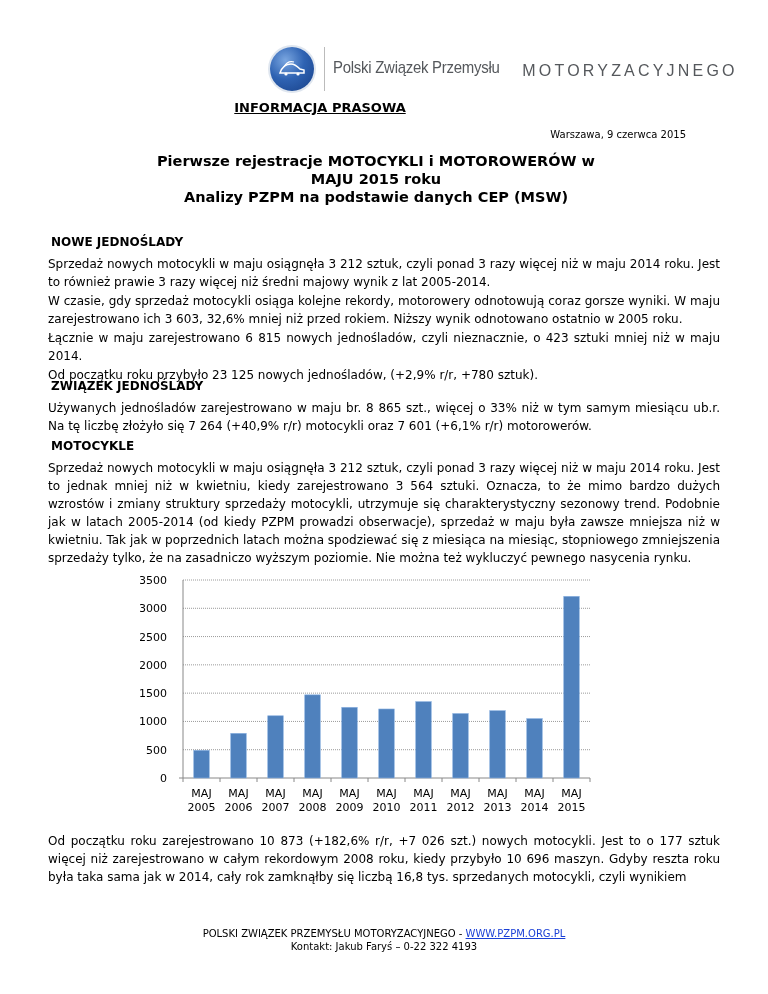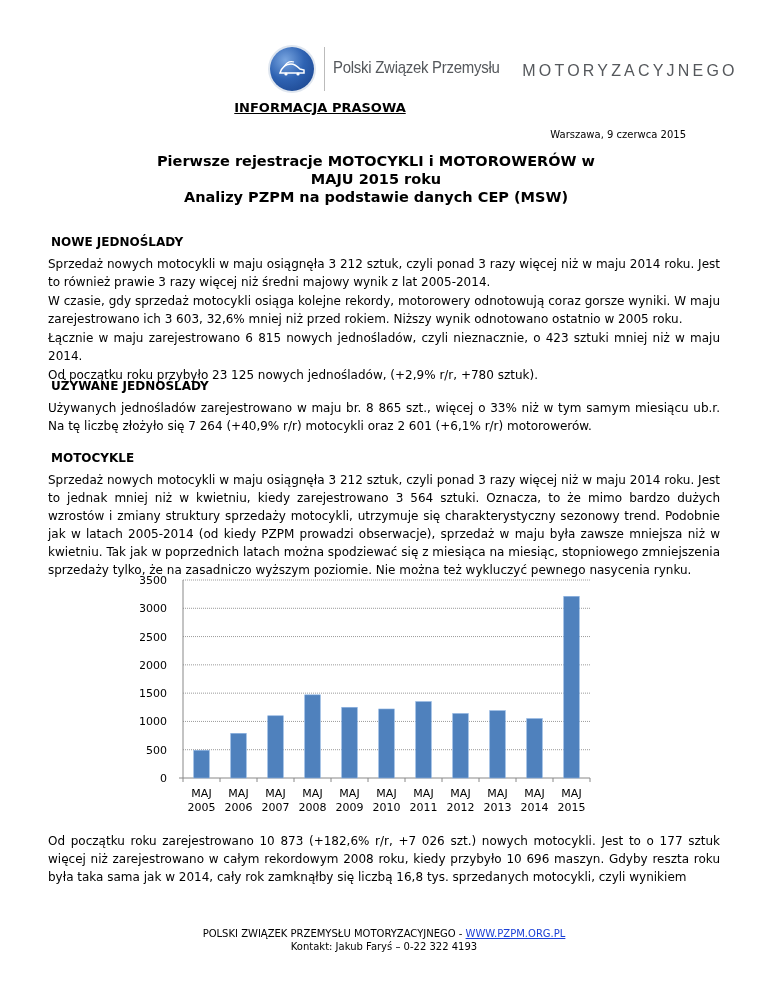--- a/index.html
+++ b/index.html
@@ -19,21 +19,21 @@
      font-weight:bold; font-size:13px; text-decoration:underline; }
   .date { position:absolute; right:82px; top:129px; font-size:10px; }
   .headline { position:absolute; left:0; width:752px; top:152px; text-align:center;
      font-weight:bold; font-size:14.5px; line-height:18px; }
 
   .section { position:absolute; left:47px; width:674px; font-size:12px; line-height:18px; }
   .section h3 { margin:4px; font-size:12px; font-weight:bold; }
   .section p { margin:1px; text-align:justify; }
   .sec-nowe { top:229px; }
   .sec-uzyw { top:373px; }
-  .sec-moto { top:445px; }
+  .sec-moto { top:433px; }
   .sec-after { top:831px; }
 
   .chart { position:absolute; left:140px; top:568px; width:460px; height:250px; }
   .chart svg text { font-family:"DejaVu Sans", sans-serif; }
 
   .footer { position:absolute; left:0; width:768px; top:927px; text-align:center; font-size:10px; line-height:13px; }
   .footer a { color:#1a3fd6; text-decoration:underline; }
 </style>
 </head>
 <body>
@@ -65,22 +65,22 @@
 
 <div class="section sec-nowe">
   <h3>NOWE JEDNOŚLADY</h3>
   <p>Sprzedaż nowych motocykli w maju osiągnęła 3 212 sztuk, czyli ponad 3 razy więcej niż w maju 2014 roku. Jest to również prawie 3 razy więcej niż średni majowy wynik z lat 2005-2014.</p>
   <p>W czasie, gdy sprzedaż motocykli osiąga kolejne rekordy, motorowery odnotowują coraz gorsze wyniki. W maju zarejestrowano ich 3 603, 32,6% mniej niż przed rokiem. Niższy wynik odnotowano ostatnio w 2005 roku.</p>
   <p>Łącznie w maju zarejestrowano 6 815 nowych jednośladów, czyli nieznacznie, o 423 sztuki mniej niż w maju 2014.</p>
   <p>Od początku roku przybyło 23 125 nowych jednośladów, (+2,9% r/r, +780 sztuk).</p>
 </div>
 
 <div class="section sec-uzyw">
-  <h3>UŻYWANE JEDNOŚLADY</h3>
-  <p>Używanych jednośladów zarejestrowano w maju br. 8 865 szt., więcej o 33% niż w tym samym miesiącu ub.r. Na tę liczbę złożyło się 7 264 (+40,9% r/r) motocykli oraz 2 601 (+6,1% r/r) motorowerów.</p>
+  <h3>ZWIĄZEK JEDNOŚLADY</h3>
+  <p>Używanych jednośladów zarejestrowano w maju br. 8 865 szt., więcej o 33% niż w tym samym miesiącu ub.r. Na tę liczbę złożyło się 7 264 (+40,9% r/r) motocykli oraz 7 601 (+6,1% r/r) motorowerów.</p>
 </div>
 
 <div class="section sec-moto">
   <h3>MOTOCYKLE</h3>
   <p>Sprzedaż nowych motocykli w maju osiągnęła 3 212 sztuk, czyli ponad 3 razy więcej niż w maju 2014 roku. Jest to jednak mniej niż w kwietniu, kiedy zarejestrowano 3 564 sztuki. Oznacza, to że mimo bardzo dużych wzrostów i zmiany struktury sprzedaży motocykli, utrzymuje się charakterystyczny sezonowy trend. Podobnie jak w latach 2005-2014 (od kiedy PZPM prowadzi obserwacje), sprzedaż w maju była zawsze mniejsza niż w kwietniu. Tak jak w poprzednich latach można spodziewać się z miesiąca na miesiąc, stopniowego zmniejszenia sprzedaży tylko, że na zasadniczo wyższym poziomie. Nie można też wykluczyć pewnego nasycenia rynku.</p>
 </div>
 
 <div class="chart">
   <svg id="chart-svg" width="460" height="250">
       <text x="27" y="214" text-anchor="end" font-size="11" fill="#000">0</text>

